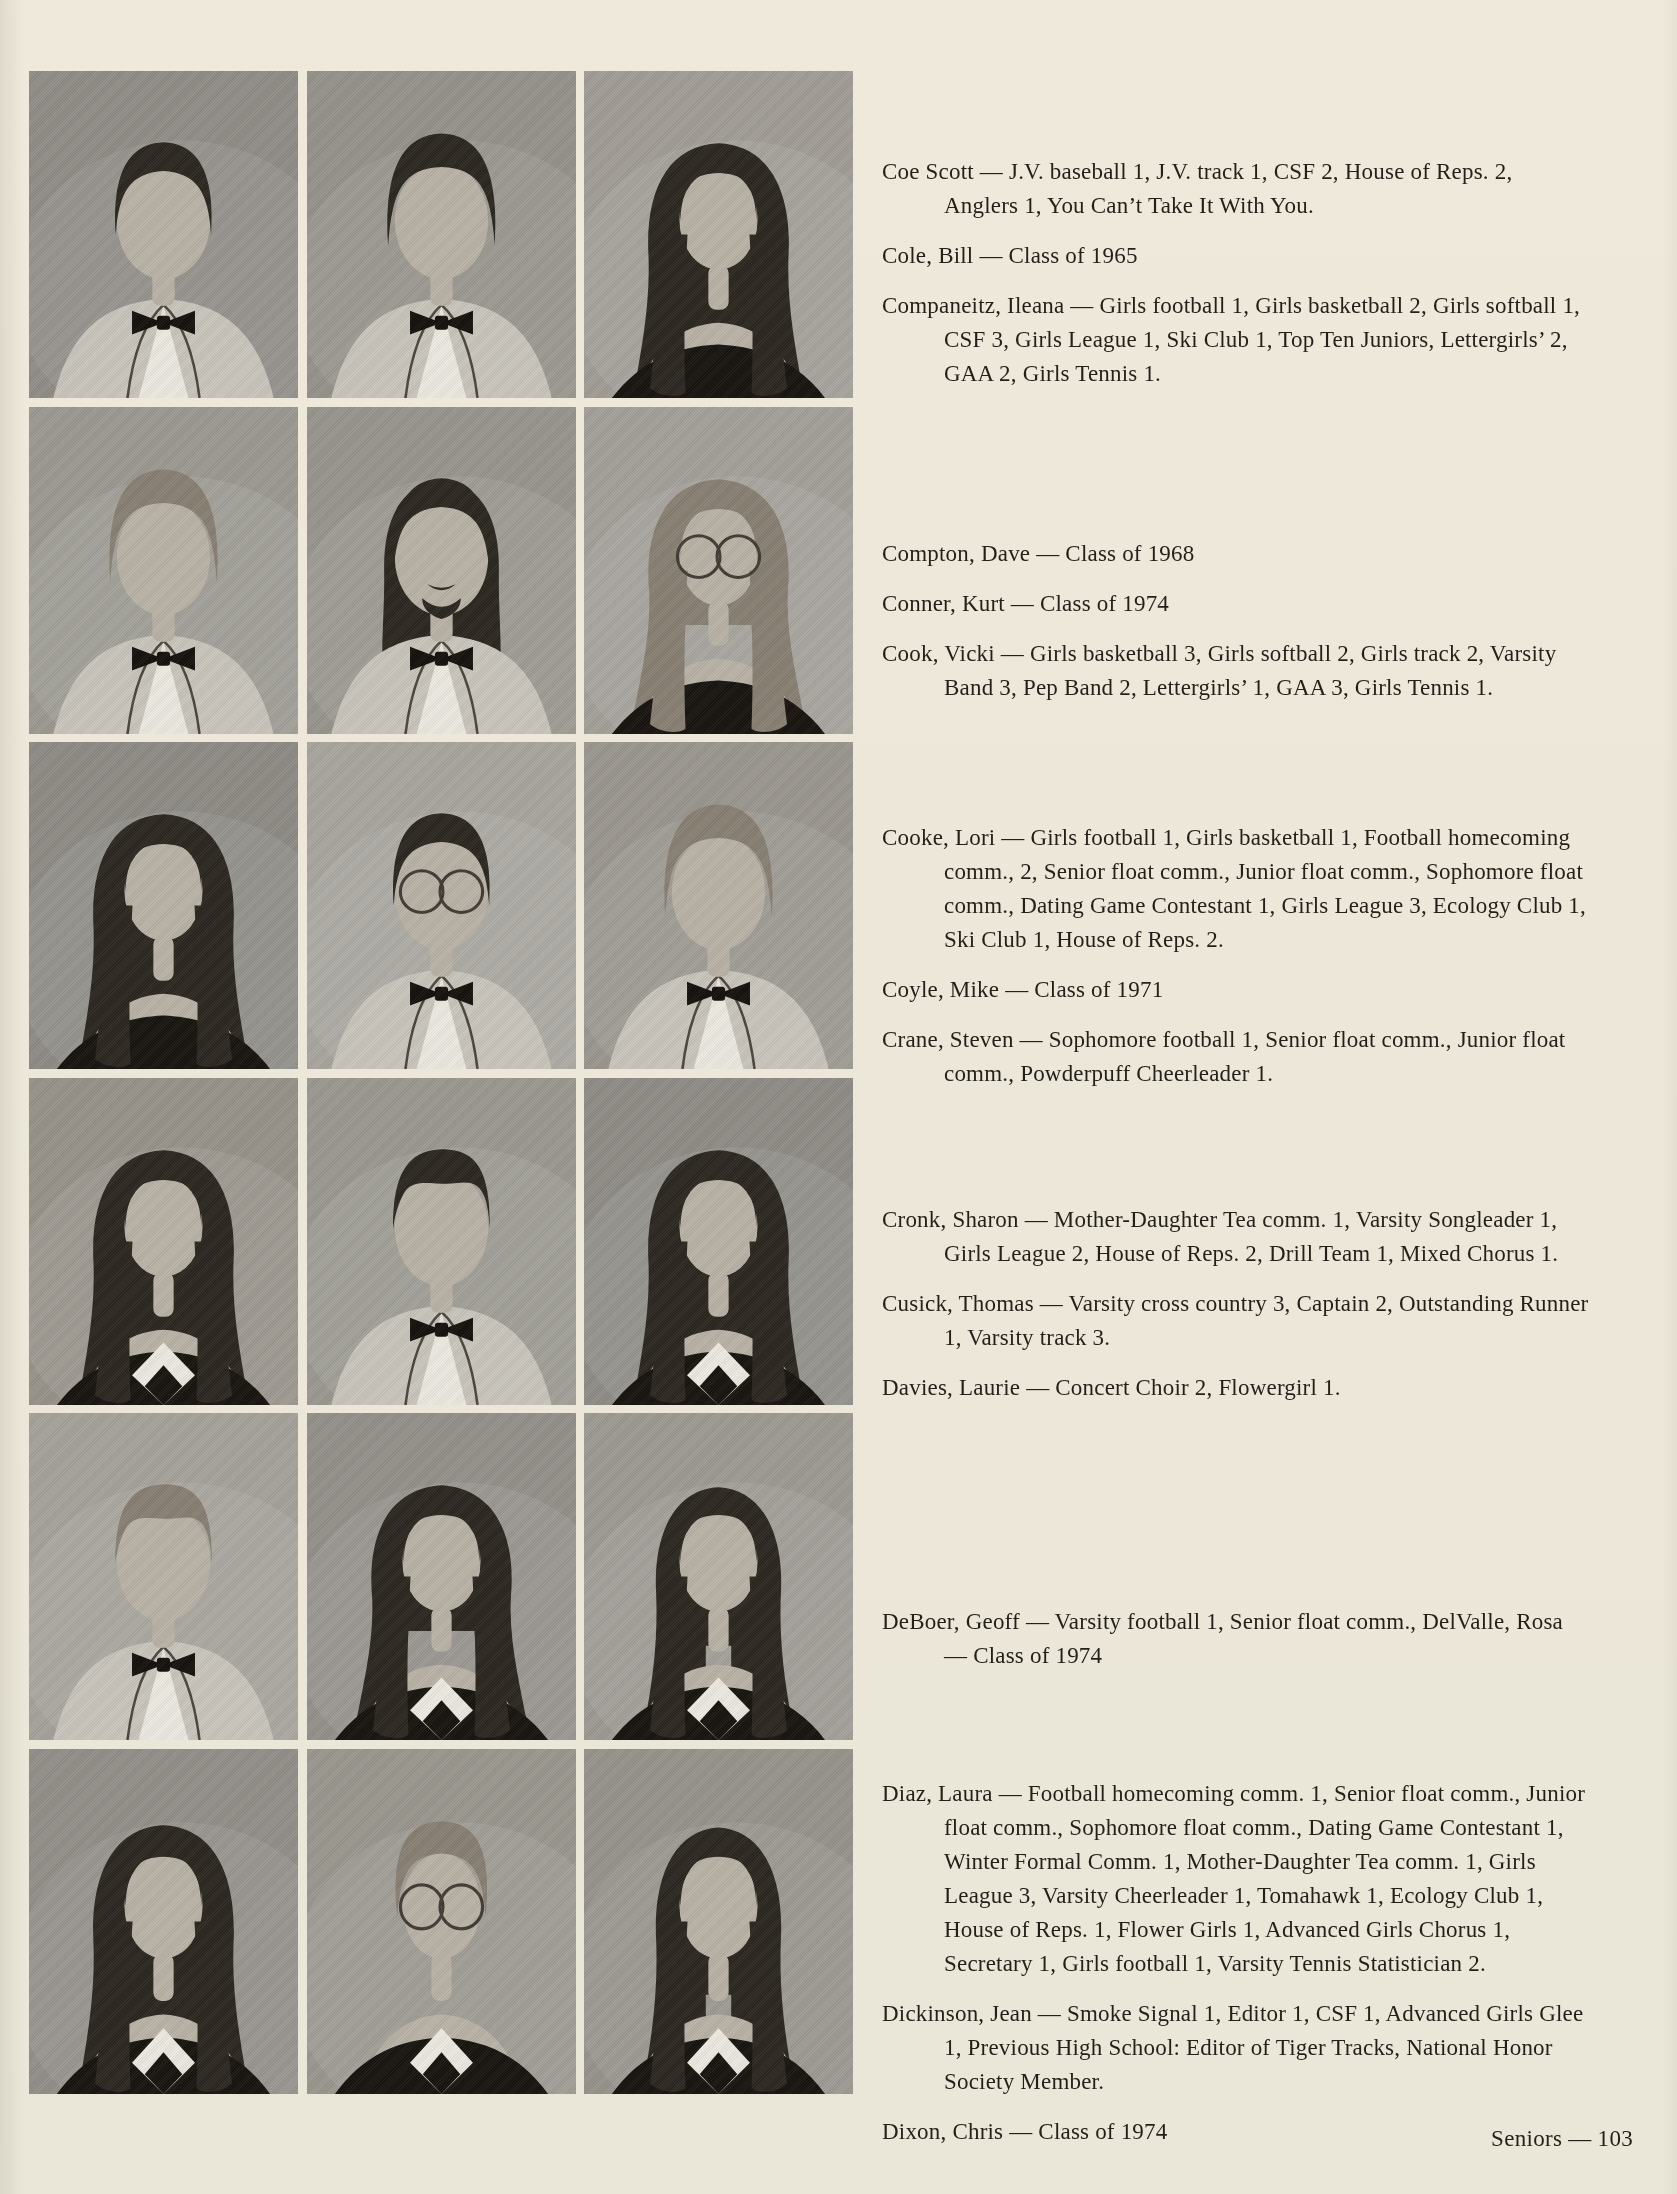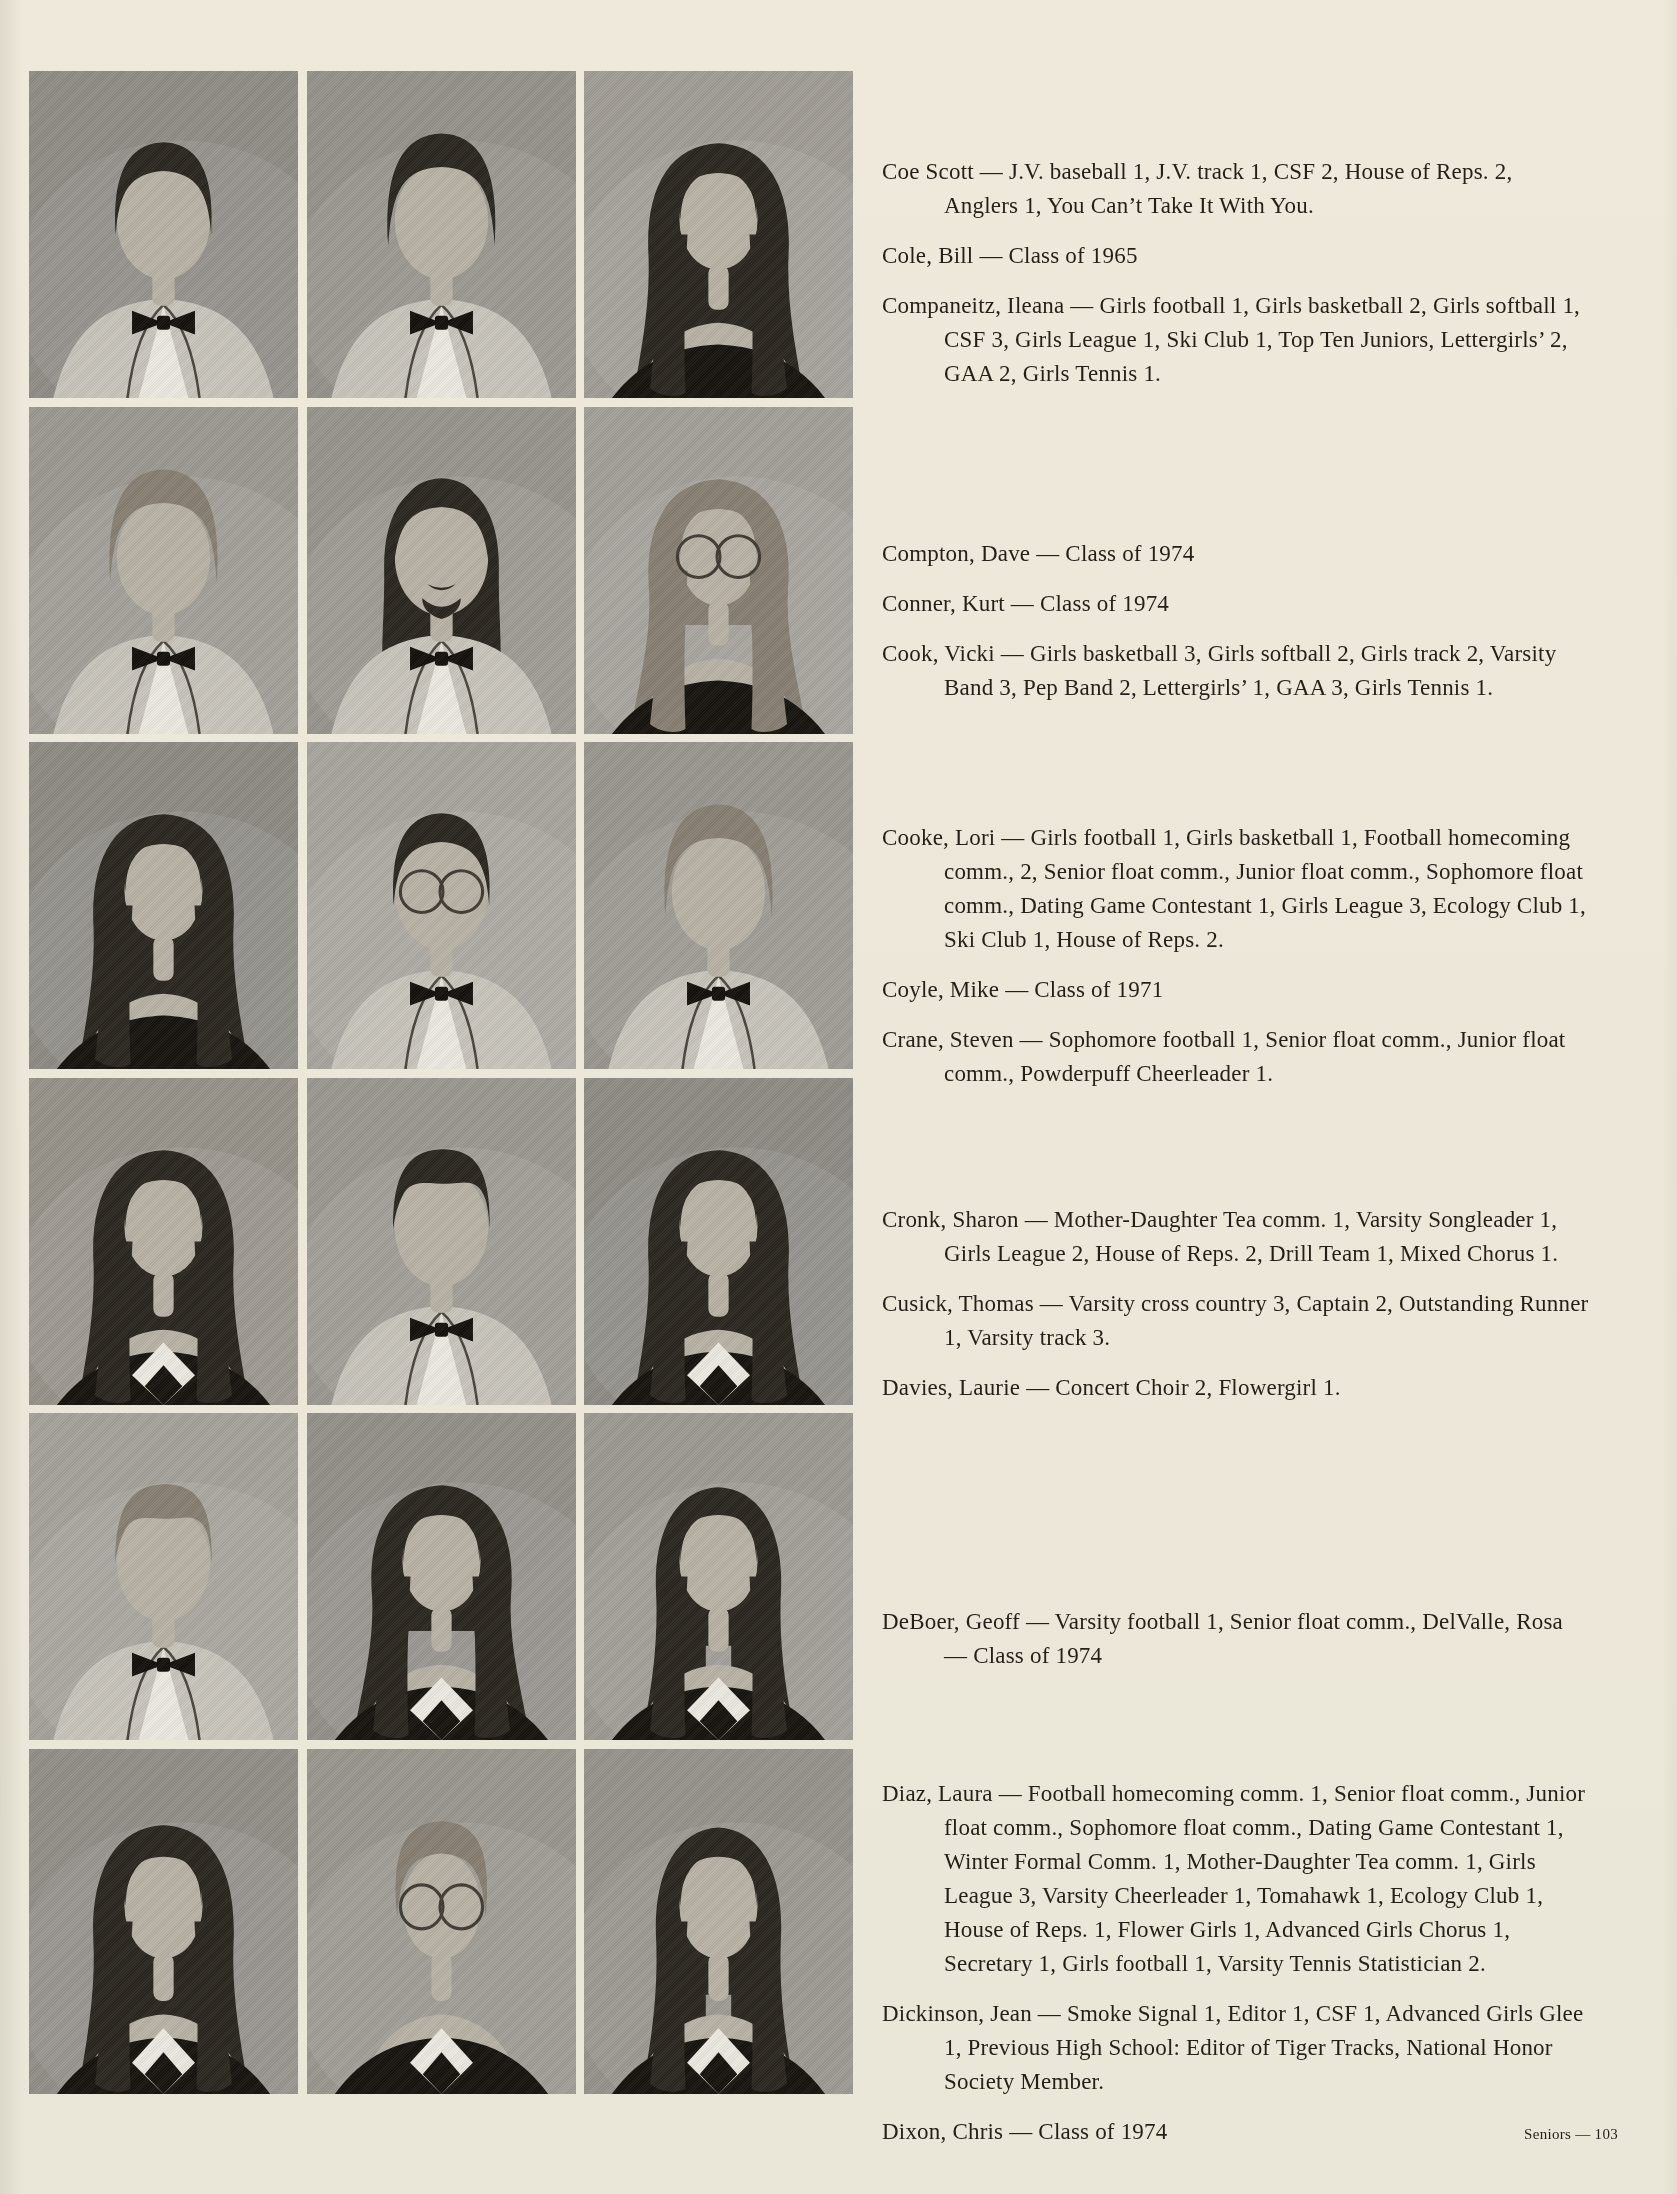--- a/index.html
+++ b/index.html
@@ -29,21 +29,21 @@
   #roster{position:absolute;left:866px;top:0;width:740px}
   .roster-block{position:absolute;left:0;width:740px;font-size:23px;line-height:34px;letter-spacing:0.2px}
   #roster .roster-block:nth-child(1){top:139px}
   #roster .roster-block:nth-child(2){top:521px}
   #roster .roster-block:nth-child(3){top:805px}
   #roster .roster-block:nth-child(4){top:1187px}
   #roster .roster-block:nth-child(5){top:1589px}
   #roster .roster-block:nth-child(6){top:1761px}
   .entry{margin:16px;padding-left:62px;text-indent:-62px}
 
-  #footer{position:absolute;top:2126px;right:60px;font-size:15px;letter-spacing:0.3px}
+  #footer{position:absolute;top:2126px;right:45px;font-size:23px;letter-spacing:0.3px}
 </style>
 </head>
 <body>
 
 <div id="photo-grid">
     <div class="photo" title="Young man with dark feathered hair in a light tuxedo with black bow tie">
       <svg viewBox="0 0 530 660" preserveAspectRatio="none" role="img" aria-label="Young man with dark feathered hair in a light tuxedo with black bow tie">
         <rect x="0" y="0" width="530" height="660" fill="#908d87"></rect>
         <ellipse cx="300" cy="440" rx="330" ry="300" fill="#ffffff" opacity="0.08"></ellipse>
         <path d="M48,660 C80,523 152,466 265,460 C378,466 450,523 482,660 Z" fill="#c9c5bc"></path>
@@ -343,21 +343,21 @@
     </div>
   </div>
 
 <div id="roster">
     <div class="roster-block">
       <p class="entry">Coe Scott — J.V. baseball 1, J.V. track 1, CSF 2, House of Reps. 2, Anglers 1, You Can’t Take It With You.</p>
       <p class="entry">Cole, Bill — Class of 1965</p>
       <p class="entry">Companeitz, Ileana — Girls football 1, Girls basketball 2, Girls softball 1, CSF 3, Girls League 1, Ski Club 1, Top Ten Juniors, Lettergirls’ 2, GAA 2, Girls Tennis 1.</p>
     </div>
     <div class="roster-block">
-      <p class="entry">Compton, Dave — Class of 1974</p>
+      <p class="entry">Compton, Dave — Class of 1968</p>
       <p class="entry">Conner, Kurt — Class of 1974</p>
       <p class="entry">Cook, Vicki — Girls basketball 3, Girls softball 2, Girls track 2, Varsity Band 3, Pep Band 2, Lettergirls’ 1, GAA 3, Girls Tennis 1.</p>
     </div>
     <div class="roster-block">
       <p class="entry">Cooke, Lori — Girls football 1, Girls basketball 1, Football homecoming comm., 2, Senior float comm., Junior float comm., Sophomore float comm., Dating Game Contestant 1, Girls League 3, Ecology Club 1, Ski Club 1, House of Reps. 2.</p>
       <p class="entry">Coyle, Mike — Class of 1971</p>
       <p class="entry">Crane, Steven — Sophomore football 1, Senior float comm., Junior float comm., Powderpuff Cheerleader 1.</p>
     </div>
     <div class="roster-block">
       <p class="entry">Cronk, Sharon — Mother-Daughter Tea comm. 1, Varsity Songleader 1, Girls League 2, House of Reps. 2, Drill Team 1, Mixed Chorus 1.</p>

